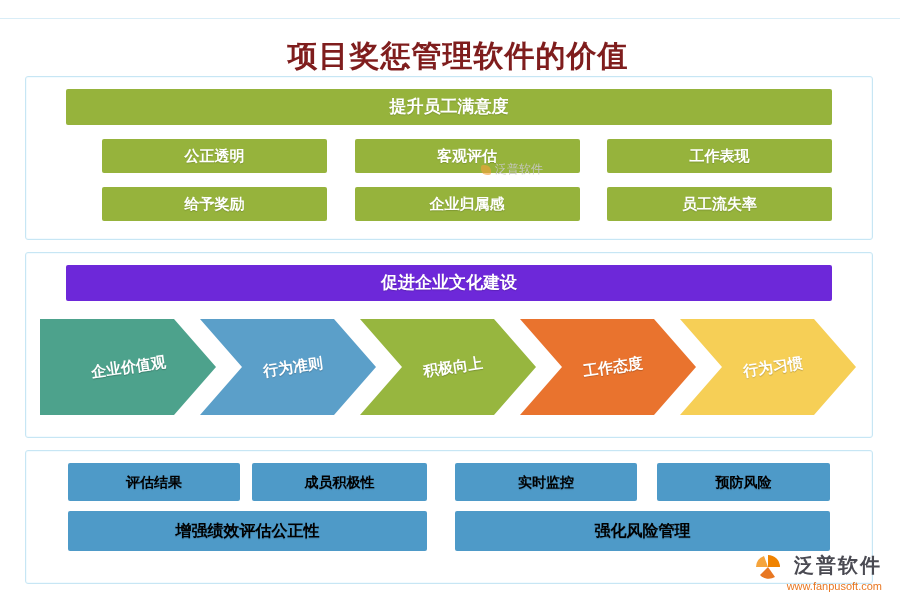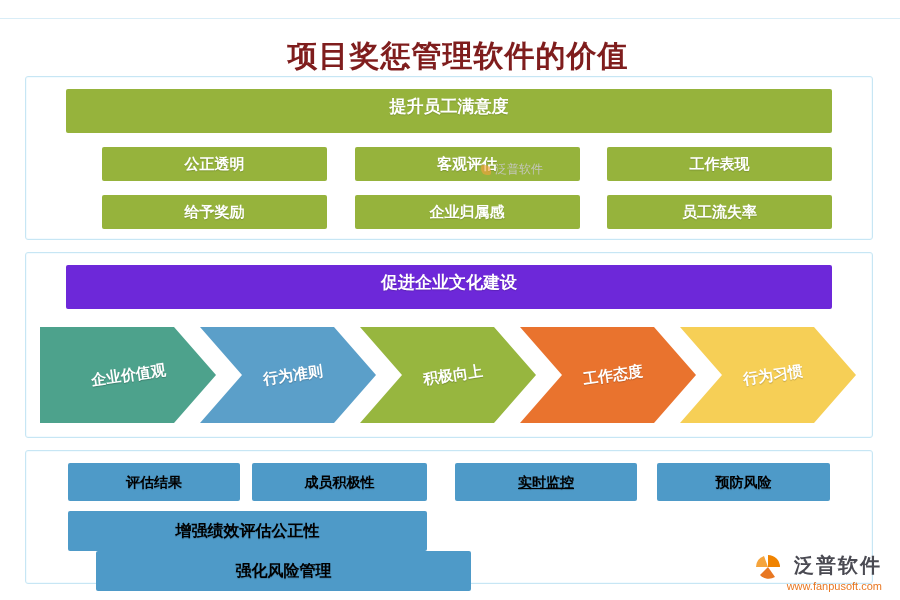--- a/index.html
+++ b/index.html
@@ -17,21 +17,21 @@
   .panel{
     position:absolute;left:25px;width:846px;
     border:1px solid #c7e6f4;border-radius:3px;background:#ffffff;
     box-shadow:0 0 0 1px #f3fbff inset;
   }
   .panel1{top:76px;height:162px;}
   .panel2{top:252px;height:184px;}
   .panel3{top:450px;height:132px;}
 
   .bar{
-    margin:12px 40px 0;height:44px;line-height:36px;
+    margin:12px 40px 0;height:36px;line-height:36px;
     text-align:center;color:#ffffff;font-size:17px;font-weight:bold;
     border-radius:2px;text-shadow:0 1px 1px rgba(0,0,0,0.15);
   }
   .green-bg{background:#96b33c;}
   .orange-bg{background:#6d28d9;}
 
   .btn-row{
     margin:14px 40px 0;display:flex;justify-content:space-between;padding-left:36px;
   }
   .g-btn{
@@ -60,23 +60,23 @@
   }
 
   .m-row{margin:12px 42px 0;display:flex;}
   .b-btn{
     height:38px;line-height:38px;text-align:center;color:#000000;
     font-size:14px;font-weight:bold;border-radius:2px;background:#4e9ac8;
     text-shadow:0 1px 1px rgba(0,0,0,0.15);
   }
   .b-btn.w1{width:172px;}
   .b-btn.w2{width:175px;margin-left:12px;}
-  .b-btn.w3{width:182px;margin-left:28px;text-decoration:underline;}
+  .b-btn.w3{width:182px;margin-left:28px;}
   .b-btn.w4{width:173px;margin-left:20px;}
-  .m-row2{margin-top:10px;flex-direction:column;}
+  .m-row2{margin-top:10px;}
   .b-btn.big1{width:359px;height:40px;line-height:40px;font-size:16px;}
   .b-btn.big2{width:375px;height:40px;line-height:40px;font-size:16px;margin-left:28px;}
 
   .watermark{
     position:absolute;left:455px;top:84px;display:flex;align-items:center;
     color:#c9c9c9;font-size:12px;opacity:0.9;
   }
   .watermark .wm-ico{
     width:10px;height:10px;background:#f2a33c;border-radius:2px 6px 2px 6px;
     margin-right:4px;opacity:0.7;

